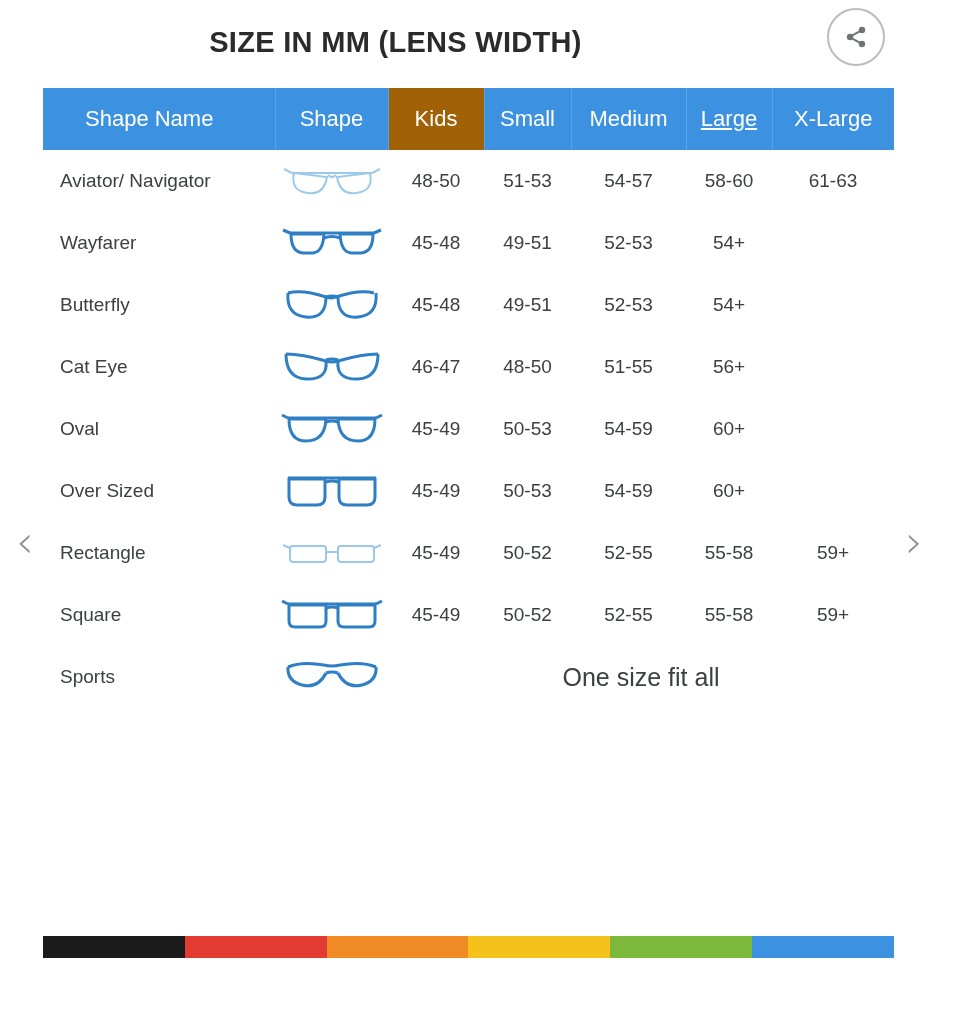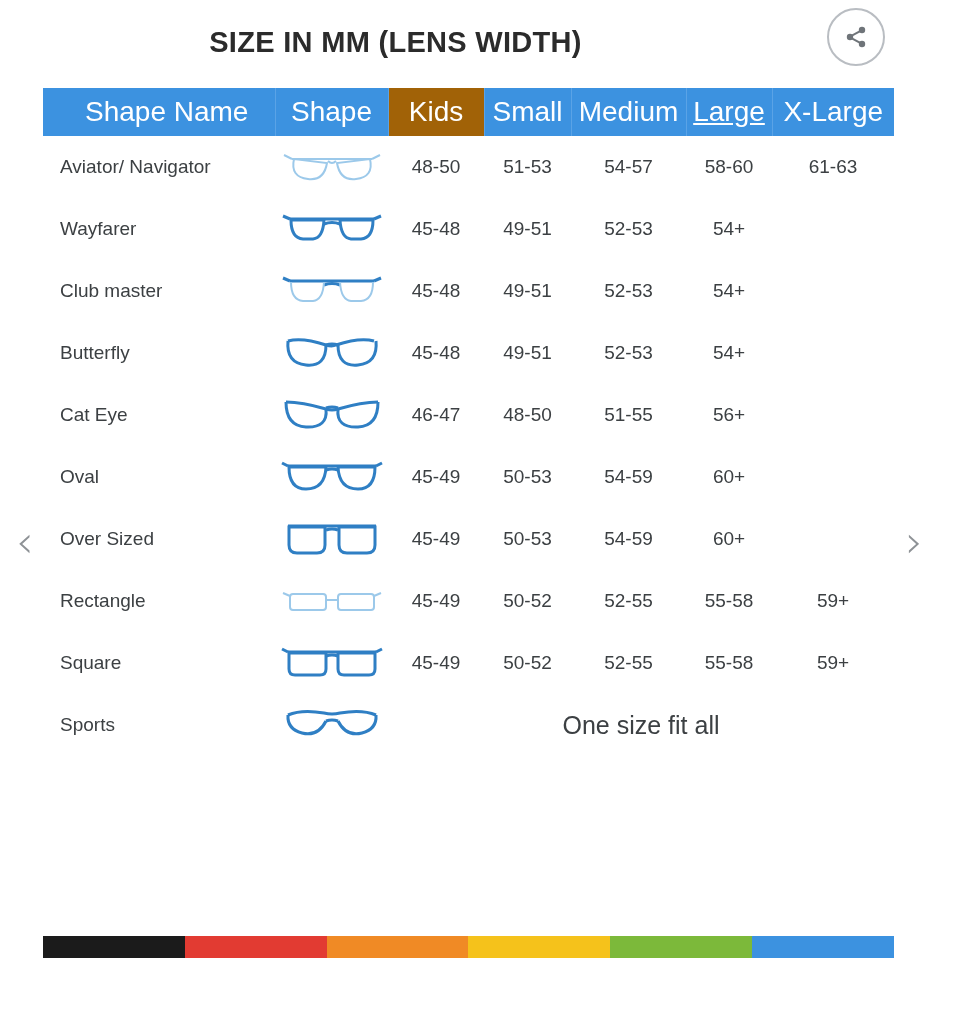--- a/index.html
+++ b/index.html
@@ -63,22 +63,22 @@
   }
   table {
     width: 851px;
     border-collapse: collapse;
     table-layout: fixed;
   }
   thead th {
     background: #3c92e0;
     color: #ffffff;
     font-weight: normal;
-    font-size: 28px;
-    height: 48px;
+    font-size: 22px;
+    height: 62px;
     vertical-align: middle;
     border-right: 1px solid #5aa3e6;
   }
   thead th:last-child { border-right: none; }
   thead th.shape-name-col { text-align: left; padding-left: 42px; }
 
   tbody td {
     font-size: 19px;
     color: #3c4043;
     height: 62px;
@@ -212,44 +212,20 @@
               </svg>
             </div>
           </td>
           <td>45-48</td>
           <td>49-51</td>
           <td>52-53</td>
           <td>54+</td>
           <td></td>
         </tr>
 
-        <tr>
-          <td class="name">Club master</td>
-          <td class="glyph">
-            <div class="g">
-              <svg width="104" height="44" viewBox="0 0 104 44">
-                <g fill="none" stroke="#2f7fc4" stroke-width="3">
-                  <path d="M10 12 h84"></path>
-                  <path d="M44 16 q8 -3 16 0"></path>
-                  <path d="M10 12 l-7 -3"></path>
-                  <path d="M94 12 l7 -3"></path>
-                </g>
-                <g fill="none" stroke="#9cc9ea" stroke-width="2">
-                  <path d="M11 13 q0 18 12 19 h10 q10 -1 11 -19"></path>
-                  <path d="M93 13 q0 18 -12 19 h-10 q-10 -1 -11 -19"></path>
-                </g>
-              </svg>
-            </div>
-          </td>
-          <td>45-48</td>
-          <td>49-51</td>
-          <td>52-53</td>
-          <td>54+</td>
-          <td></td>
-        </tr>
 
         <tr>
           <td class="name">Butterfly</td>
           <td class="glyph">
             <div class="g">
               <svg width="104" height="44" viewBox="0 0 104 44">
                 <g fill="none" stroke="#2f7fc4" stroke-width="3">
                   <path d="M8 10 q14 -4 38 4 q6 2 10 0 q24 -8 38 -4"></path>
                   <path d="M8 10 q-2 22 18 24 q20 2 20 -20"></path>
                   <path d="M96 10 q2 22 -18 24 q-20 2 -20 -20"></path>

